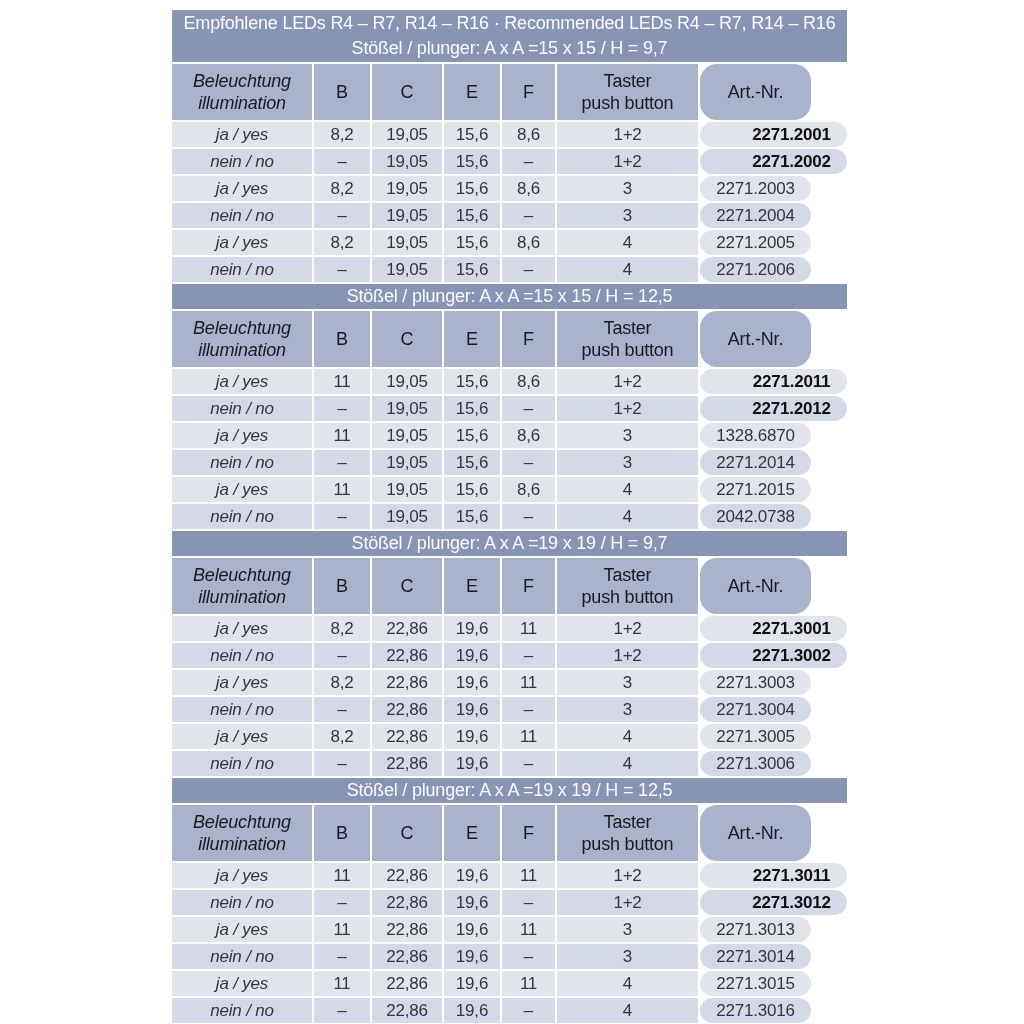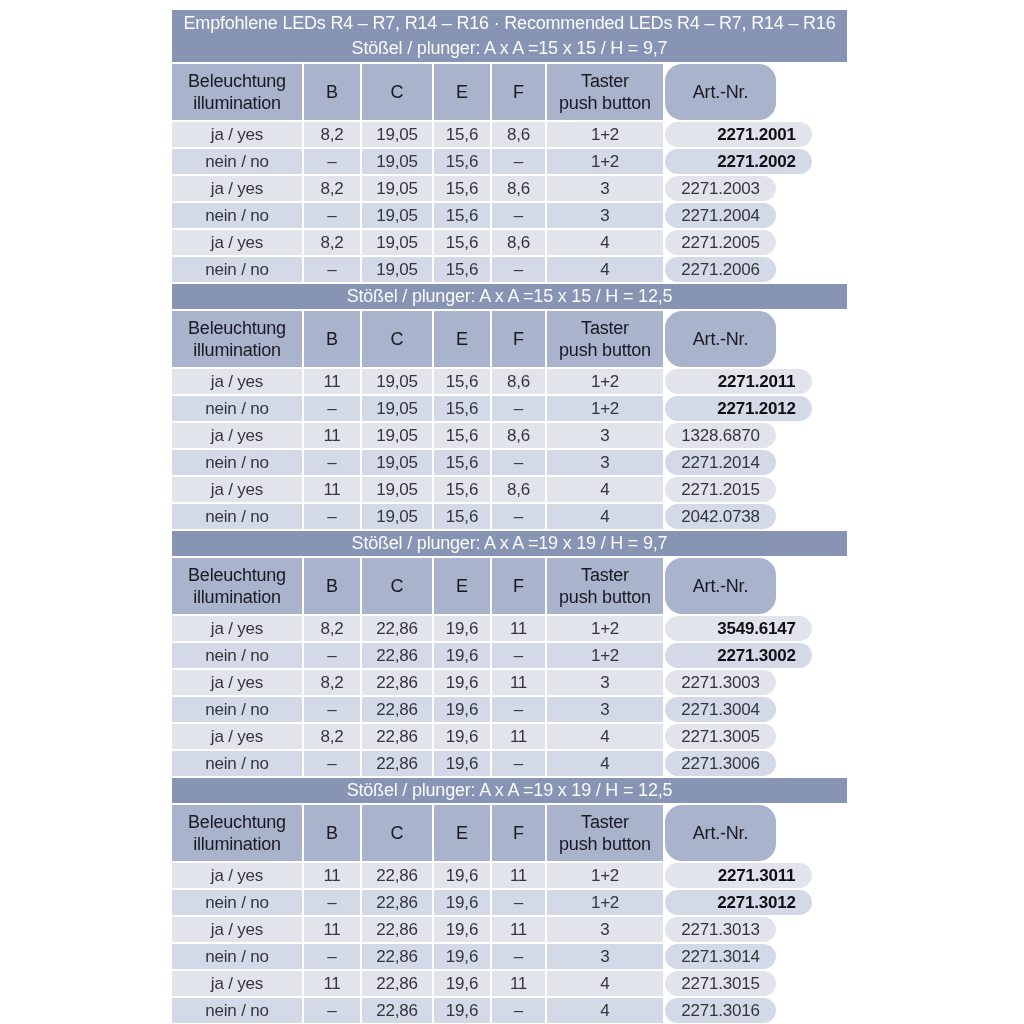--- a/index.html
+++ b/index.html
@@ -32,26 +32,26 @@
   .drow{display:flex;gap:2px;height:25px;margin-top:2px;}
   .cell{
     display:flex;align-items:center;justify-content:center;
     font-size:17px;color:#35353d;letter-spacing:-0.2px;flex:none;
   }
   .light .cell{background:#e2e4ec;}
   .dark  .cell{background:#d3d9e6;}
   .cell.bold{font-weight:bold;color:#101014;padding-left:36px;}
 
   
-  .w-ill{width:130px;}
+  .w-ill{width:140px;font-style:italic;}
   .w-b{width:56px;}
   .w-c{width:70px;}
   .w-e{width:56px;}
   .w-f{width:53px;}
-  .w-t{width:116px;}
+  .w-t{width:141px;}
   .w-a{width:111px;border-radius:17px;}
 </style>
 </head>
 <body>
 
 <div class="sheet">
   <div class="spec-table">
 
     <div class="bar bar-first">
       <div>Empfohlene LEDs R4 – R7, R14 – R16 · Recommended LEDs R4 – R7, R14 – R16</div>
@@ -218,21 +218,21 @@
       </div>
       <div class="hcell w-a">Art.-Nr.</div>
     </div>
     <div class="drow light">
       <div class="cell w-ill">ja / yes</div>
       <div class="cell w-b">8,2</div>
       <div class="cell w-c">22,86</div>
       <div class="cell w-e">19,6</div>
       <div class="cell w-f">11</div>
       <div class="cell w-t">1+2</div>
-      <div class="cell w-a bold">3549.6147</div>
+      <div class="cell w-a bold">2271.3001</div>
     </div>
     <div class="drow dark">
       <div class="cell w-ill">nein / no</div>
       <div class="cell w-b">–</div>
       <div class="cell w-c">22,86</div>
       <div class="cell w-e">19,6</div>
       <div class="cell w-f">–</div>
       <div class="cell w-t">1+2</div>
       <div class="cell w-a bold">2271.3002</div>
     </div>

